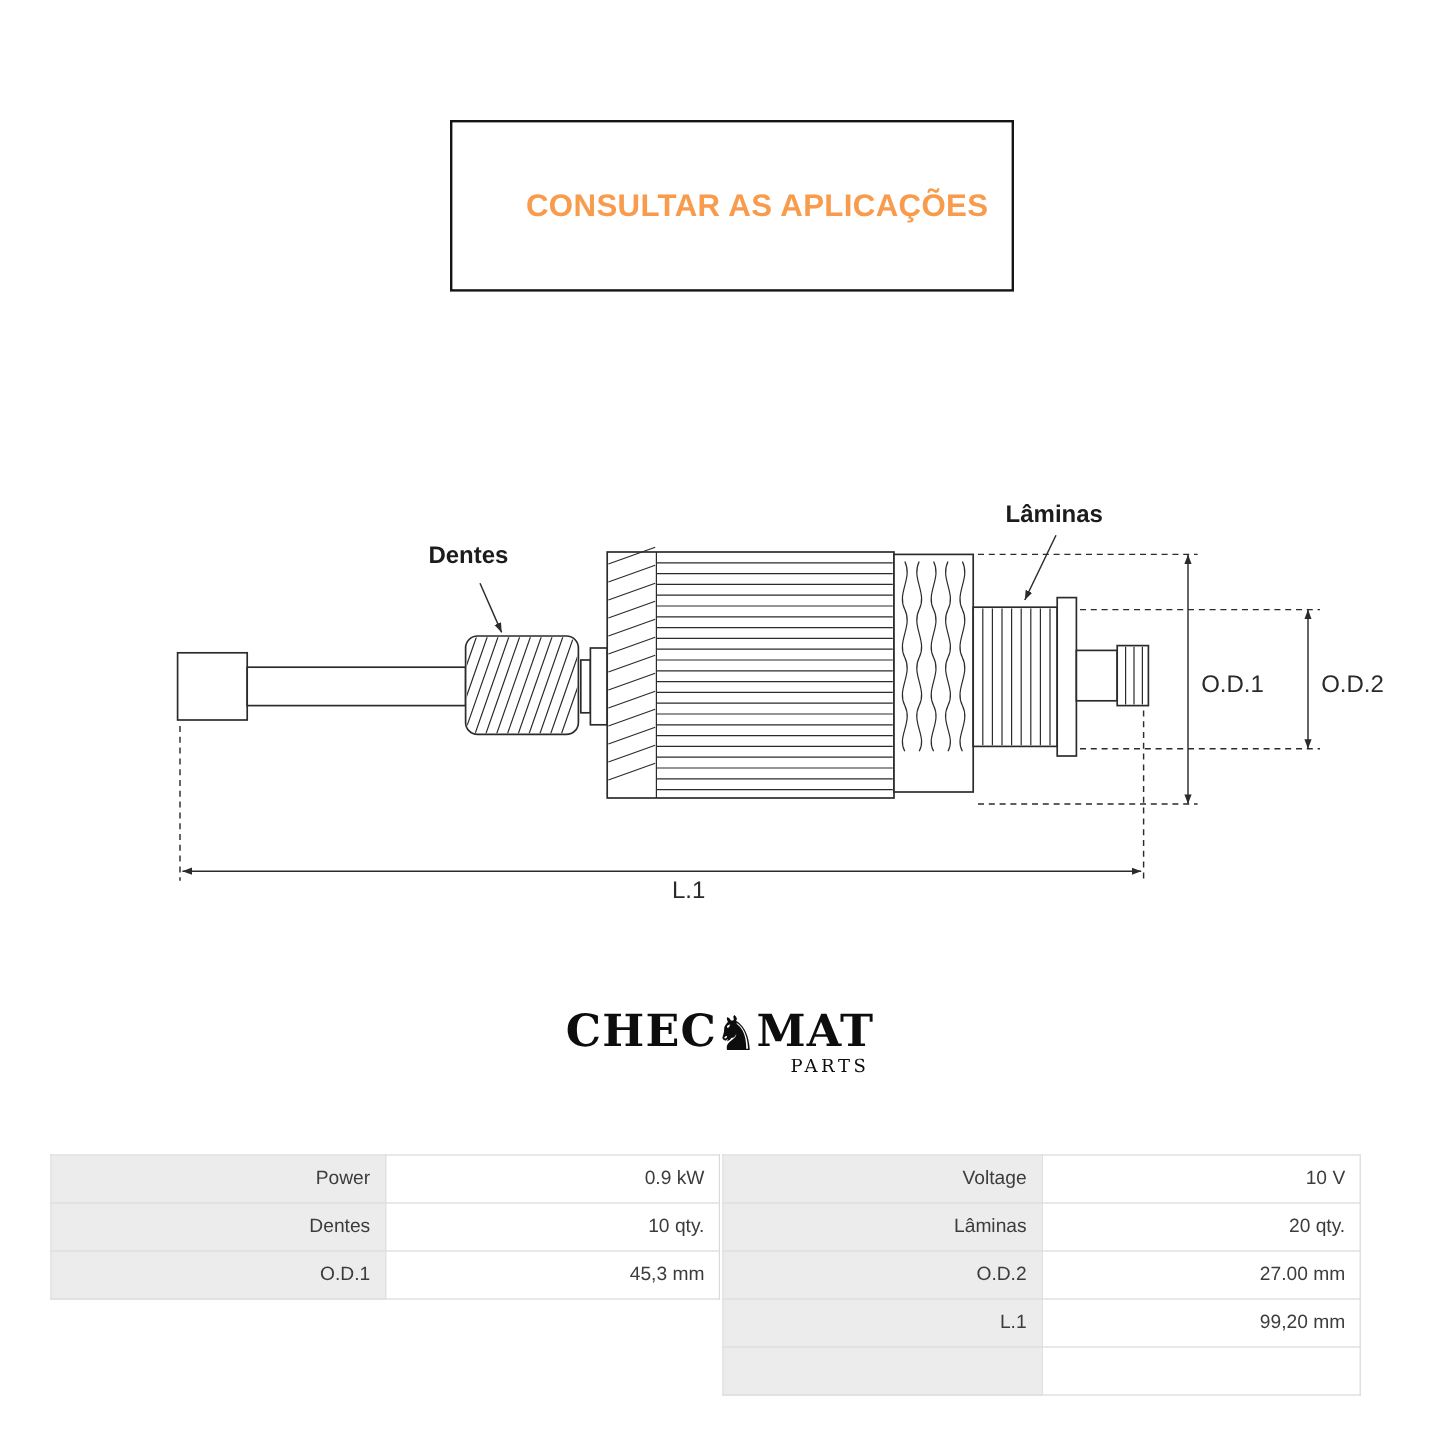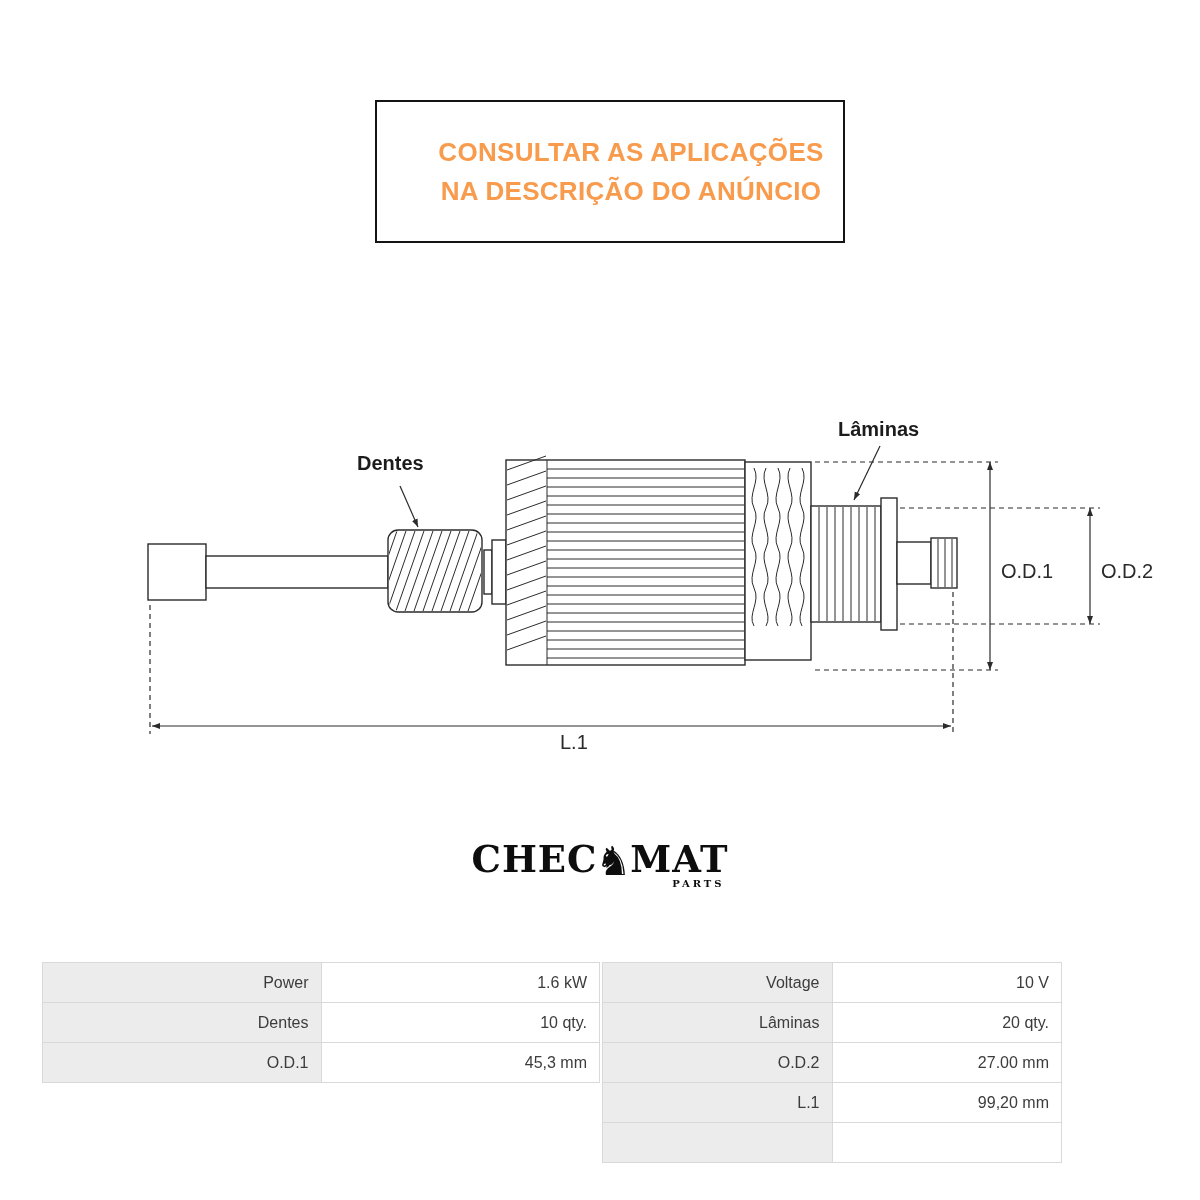--- a/index.html
+++ b/index.html
@@ -23,42 +23,41 @@
   .lbl-od2{left:1101px;top:560px;}
   .lbl-l1{left:560px;top:731px;font-size:21px;}
 
   
   .logo{position:absolute;top:841px;left:0;width:100%;text-align:center;color:#0d0d0d;}
   .logo-inner{display:inline-block;text-align:right;}
   .logo-main{font-family:"DejaVu Serif","Liberation Serif",serif;font-weight:bold;
              font-size:37px;line-height:1;letter-spacing:1px;}
   .logo-knight{font-family:"DejaVu Sans",sans-serif;font-size:40px;line-height:1;
                vertical-align:-3px;margin:0 -2px;}
-  .logo-sub{font-family:"DejaVu Serif","Liberation Serif",serif;font-weight:bold;
-            font-size:10px;letter-spacing:3px;margin-top:-3px;padding-right:4px;}
+  .logo-sub{font-family:"DejaVu Serif","Liberation Serif",serif;font-weight:normal;
+            font-size:15px;letter-spacing:3px;margin-top:-3px;padding-right:4px;}
 
   
   .tables{position:absolute;left:42px;top:962px;width:1116px;display:flex;
           align-items:flex-start;gap:2px;}
   table.spec{border-collapse:collapse;table-layout:fixed;}
   table.spec.left{width:558px;}
-  table.spec.right{width:460px;}
+  table.spec.right{width:532px;}
   table.spec td{border:1px solid #d9d9d9;height:40px;padding:0 12px 0 0;
                 text-align:right;font-size:16px;color:#3c3c3c;box-sizing:border-box;margin-top:32px;}
   td.lbl{background:#ececec;width:50%;}
   td.val{background:#ffffff;}
 </style>
 </head>
 <body>
 
 <div class="page">
 
   <div class="banner">
     <div class="banner-line">CONSULTAR AS APLICAÇÕES</div>
-    <div class="banner-line">NA DESCRIÇÃO DO ANÚNCIO</div>
   </div>
 
   <svg class="diagram-svg" width="1060" height="370" viewBox="0 0 1060 370">
     <defs>
       <marker id="arr" markerWidth="10" markerHeight="8" refX="8" refY="3" orient="auto-start-reverse" markerUnits="userSpaceOnUse">
         <path d="M0,0 L8,3 L0,6 z" fill="#2b2b2b"></path>
       </marker>
       <clipPath id="gearClip">
           <rect x="289" y="131" width="92" height="80" rx="10"></rect>
         </clipPath>
@@ -134,21 +133,21 @@
       <div class="logo-main"><span>CHEC</span><span class="logo-knight">♞</span><span>MAT</span></div>
       <div class="logo-sub">PARTS</div>
     </div>
   </div>
 
   <div class="tables">
     <table class="spec left">
       <tbody>
           <tr>
         <td class="lbl">Power</td>
-        <td class="val">1.6 kW</td>
+        <td class="val">0.9 kW</td>
       </tr>
       <tr>
         <td class="lbl">Dentes</td>
         <td class="val">10 qty.</td>
       </tr>
       <tr>
         <td class="lbl">O.D.1</td>
         <td class="val">45,3 mm</td>
       </tr>
     </tbody>

